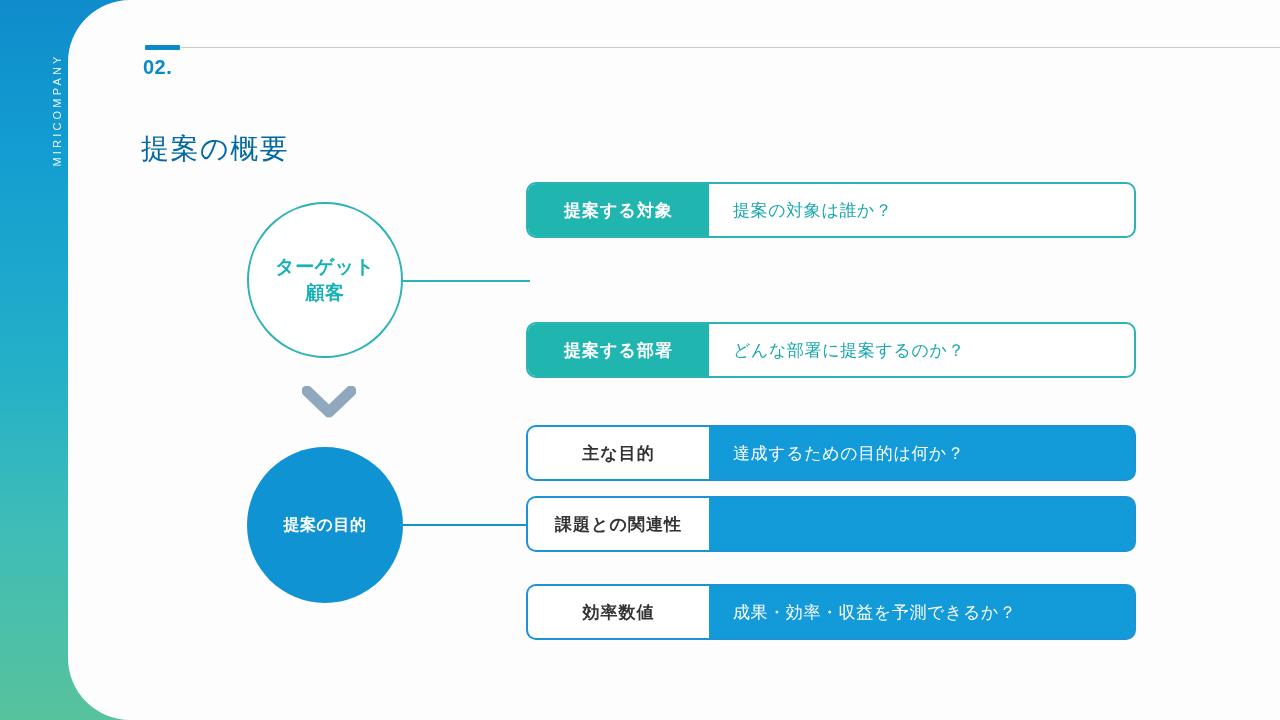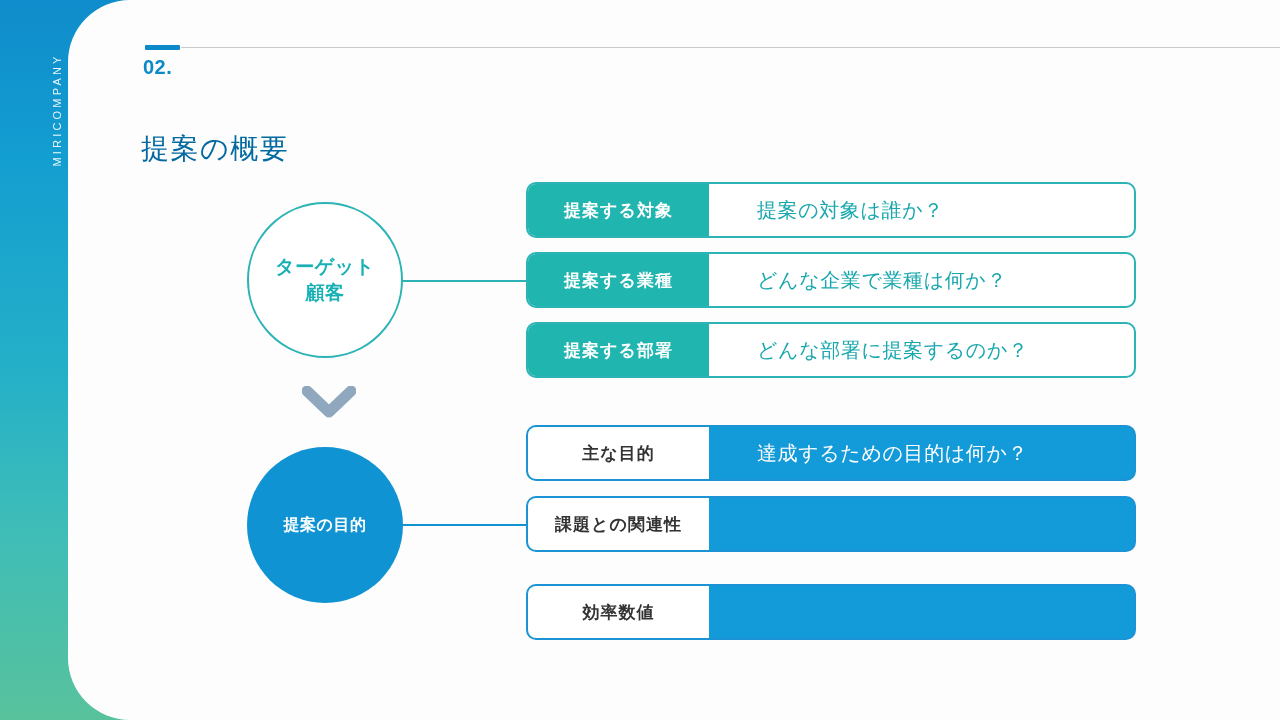--- a/index.html
+++ b/index.html
@@ -190,48 +190,47 @@
     justify-content: center;
     font-size: 17px;
     font-weight: bold;
     letter-spacing: 1px;
     box-sizing: border-box;
   }
   .row-desc {
     flex: 1;
     display: flex;
     align-items: center;
-    padding-left: 40px;
-    font-size: 20px;
+    padding-left: 24px;
+    font-size: 17px;
     letter-spacing: 0.6px;
     box-sizing: border-box;
   }
 
   
   .row-teal {
     border: 2px solid #2bb3b6;
     background: #ffffff;
   }
   .row-teal .row-label {
     background: #21b5b0;
     color: #ffffff;
-    margin: -2px 8px -2px -2px;
+    margin: -2px 0 -2px -2px;
     padding: 2px 0 2px 2px;
     border-top-left-radius: 10px;
     border-bottom-left-radius: 10px;
   }
   .row-teal .row-desc {
     color: #19a7ae;
   }
 
   
   .row-blue {
     border: 2px solid #1b93d4;
     background: #139ad8;
-    gap: 8px;
   }
   .row-blue .row-label {
     background: #ffffff;
     color: #333333;
     margin: -2px 0 -2px -2px;
     padding: 2px 0 2px 2px;
     border-top-left-radius: 10px;
     border-bottom-left-radius: 10px;
   }
   .row-blue .row-desc {
@@ -264,24 +263,20 @@
       <div>ターゲット</div>
       <div>顧客</div>
     </div>
   </div>
   <div class="connector connector-teal"></div>
 
   <div class="row row-teal" style="top:182px">
     <div class="row-label">提案する対象</div>
     <div class="row-desc">提案の対象は誰か？</div>
   </div>
-  <div class="row row-teal" style="top:252px">
-    <div class="row-label">提案する業種</div>
-    <div class="row-desc">どんな企業で業種は何か？</div>
-  </div>
   <div class="row row-teal" style="top:322px">
     <div class="row-label">提案する部署</div>
     <div class="row-desc">どんな部署に提案するのか？</div>
   </div>
 
   <div class="chevron">
     <svg width="54" height="34" viewBox="0 0 54 34" xmlns="http://www.w3.org/2000/svg">
       <path d="M5 5 L27 26 L49 5" fill="none" stroke="#8fa8be" stroke-width="11" stroke-linecap="round" stroke-linejoin="round"></path>
     </svg>
   </div>
@@ -293,15 +288,16 @@
 
   <div class="row row-blue" style="top:425px">
     <div class="row-label">主な目的</div>
     <div class="row-desc">達成するための目的は何か？</div>
   </div>
   <div class="row row-blue" style="top:496px">
     <div class="row-label">課題との関連性</div>
   </div>
   <div class="row row-blue" style="top:584px">
     <div class="row-label">効率数値</div>
+    <div class="row-desc">成果・効率・収益を予測できるか？</div>
   </div>
 
 </div>
 
 </body></html>

